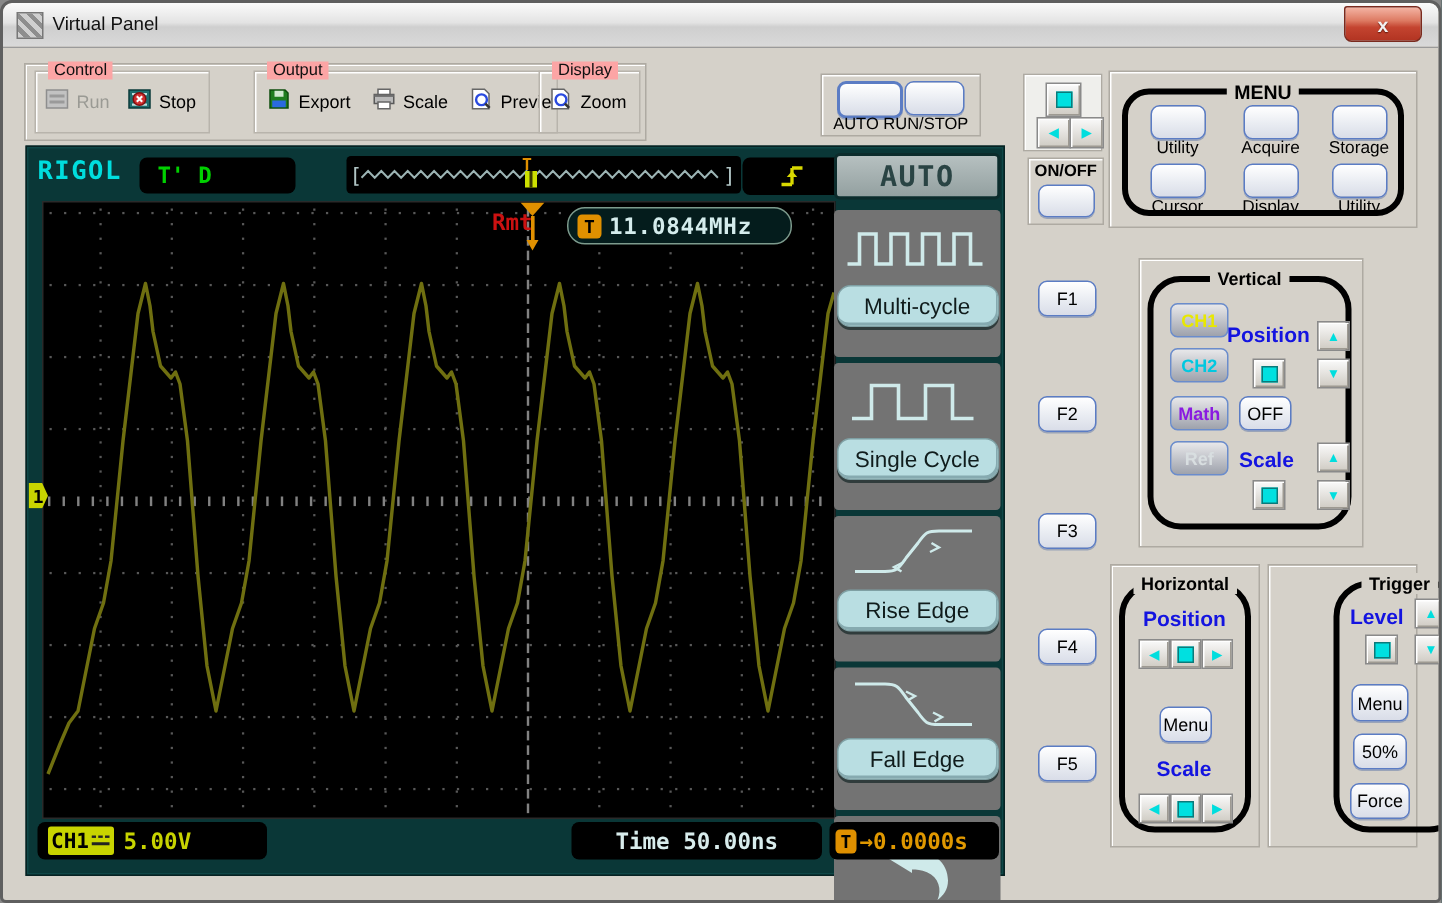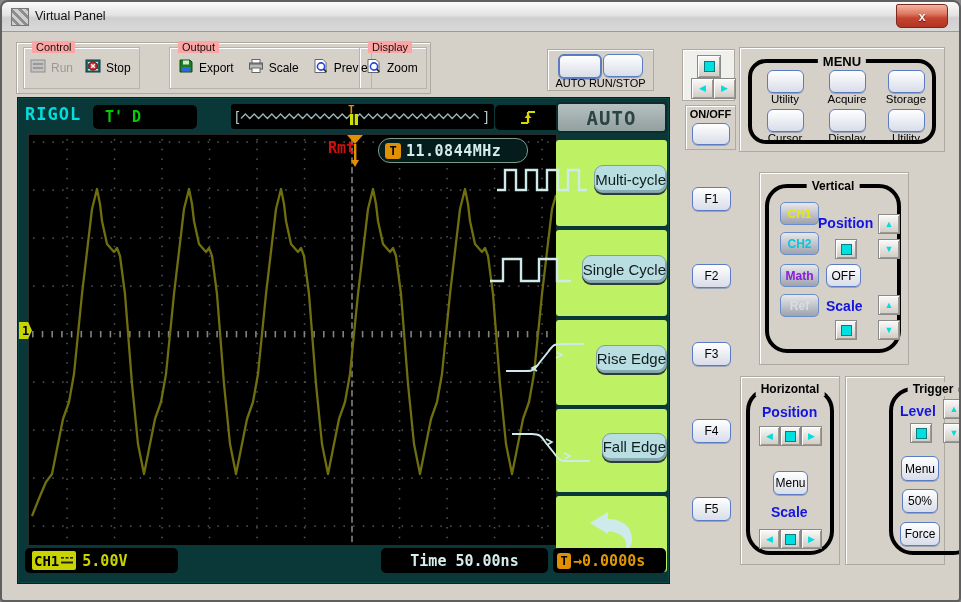--- a/index.html
+++ b/index.html
@@ -51,22 +51,22 @@
   .rmt{position:absolute;left:310px;top:41px;color:#cc1111;font-weight:bold;font-size:15px;}
   .freqbox{position:absolute;left:360px;top:40px;width:150px;height:25px;border:1px solid #7d9b8d;border-radius:12px;
            display:flex;align-items:center;gap:5px;padding-left:6px;box-sizing:border-box;background:#041c1c;}
   .tbadge{width:16px;height:16px;background:#e09000;border-radius:3px;color:#000;font-weight:bold;font-size:12px;
           display:flex;align-items:center;justify-content:center;font-family:"DejaVu Sans Mono",monospace;}
   .freqval{color:#d4ecec;font-size:15px;font-weight:bold;letter-spacing:0.5px;}
   .softcol{position:absolute;left:538px;top:4px;width:111px;}
   .autohdr{height:27px;background:linear-gradient(#b6c0c0,#93a0a0);border:2px solid #0c2c2c;border-radius:4px;
            display:flex;align-items:center;justify-content:center;color:#2a4444;font-weight:bold;font-size:19px;
            letter-spacing:1px;margin-bottom:7px;cursor:pointer;}
-  .softpanel{background:#bef264;border-radius:3px;margin-bottom:4px;position:relative;
-             display:flex;flex-direction:row;align-items:center;justify-content:flex-end;padding-bottom:8px;}
+  .softpanel{background:#737373;border-radius:3px;margin-bottom:4px;position:relative;
+             display:flex;flex-direction:column;align-items:center;justify-content:flex-end;padding-bottom:20px;}
   .softbtn{width:106px;height:26px;background:#b9dee2;border-radius:9px;border:1px solid #7fa0a4;
            box-shadow:inset -1px -2px 0 #86aab0,0 2px 0 #303c3c;display:flex;align-items:center;justify-content:center;
            font-family:"Liberation Sans",sans-serif;font-size:15px;color:#101c1c;cursor:pointer;white-space:nowrap;}
   .softicon{flex:1;display:flex;align-items:center;justify-content:center;width:100%;}
   .botbox{position:absolute;height:25px;background:#000;border-radius:5px;display:flex;align-items:center;
           padding:0 7px;gap:6px;box-sizing:border-box;}
   .ch1badge{background:#c8d400;color:#000;font-weight:bold;font-size:14px;height:19px;display:flex;
             align-items:center;padding:0 2px;gap:2px;border-radius:2px;}
   .oliveval{color:#c8d400;font-weight:bold;font-size:15px;}
   .paleval{color:#d8ecec;font-weight:bold;font-size:15px;}

